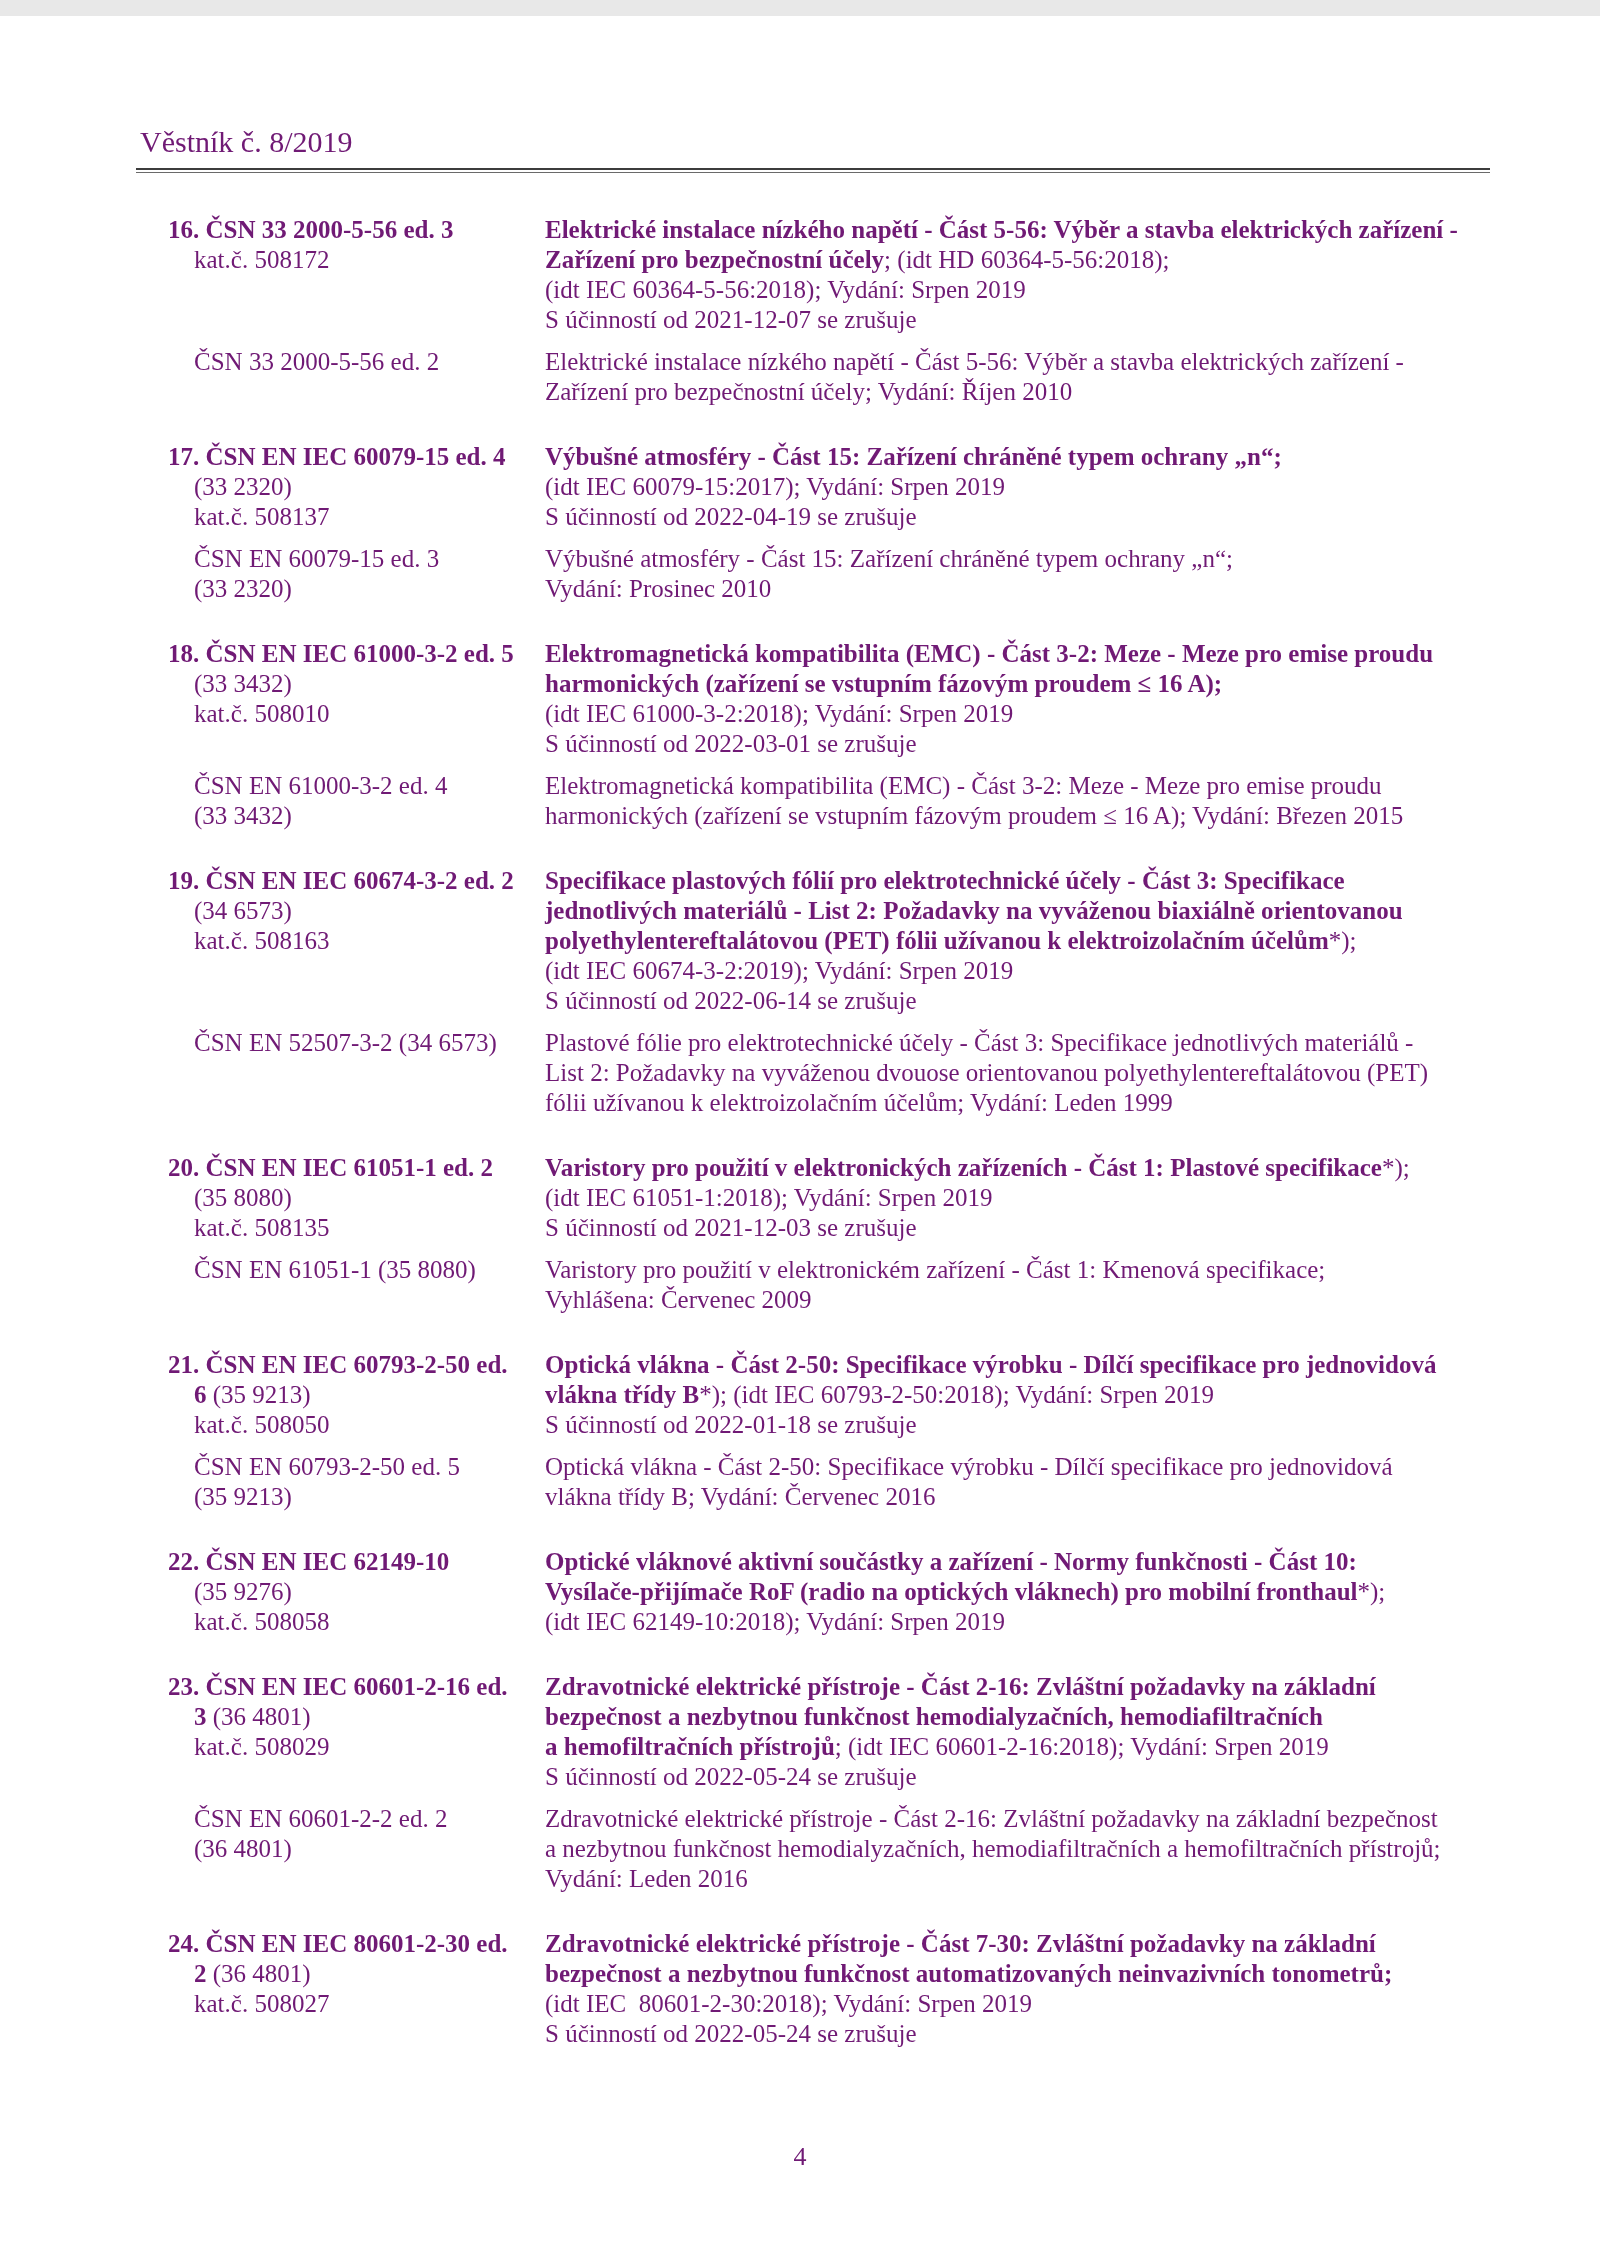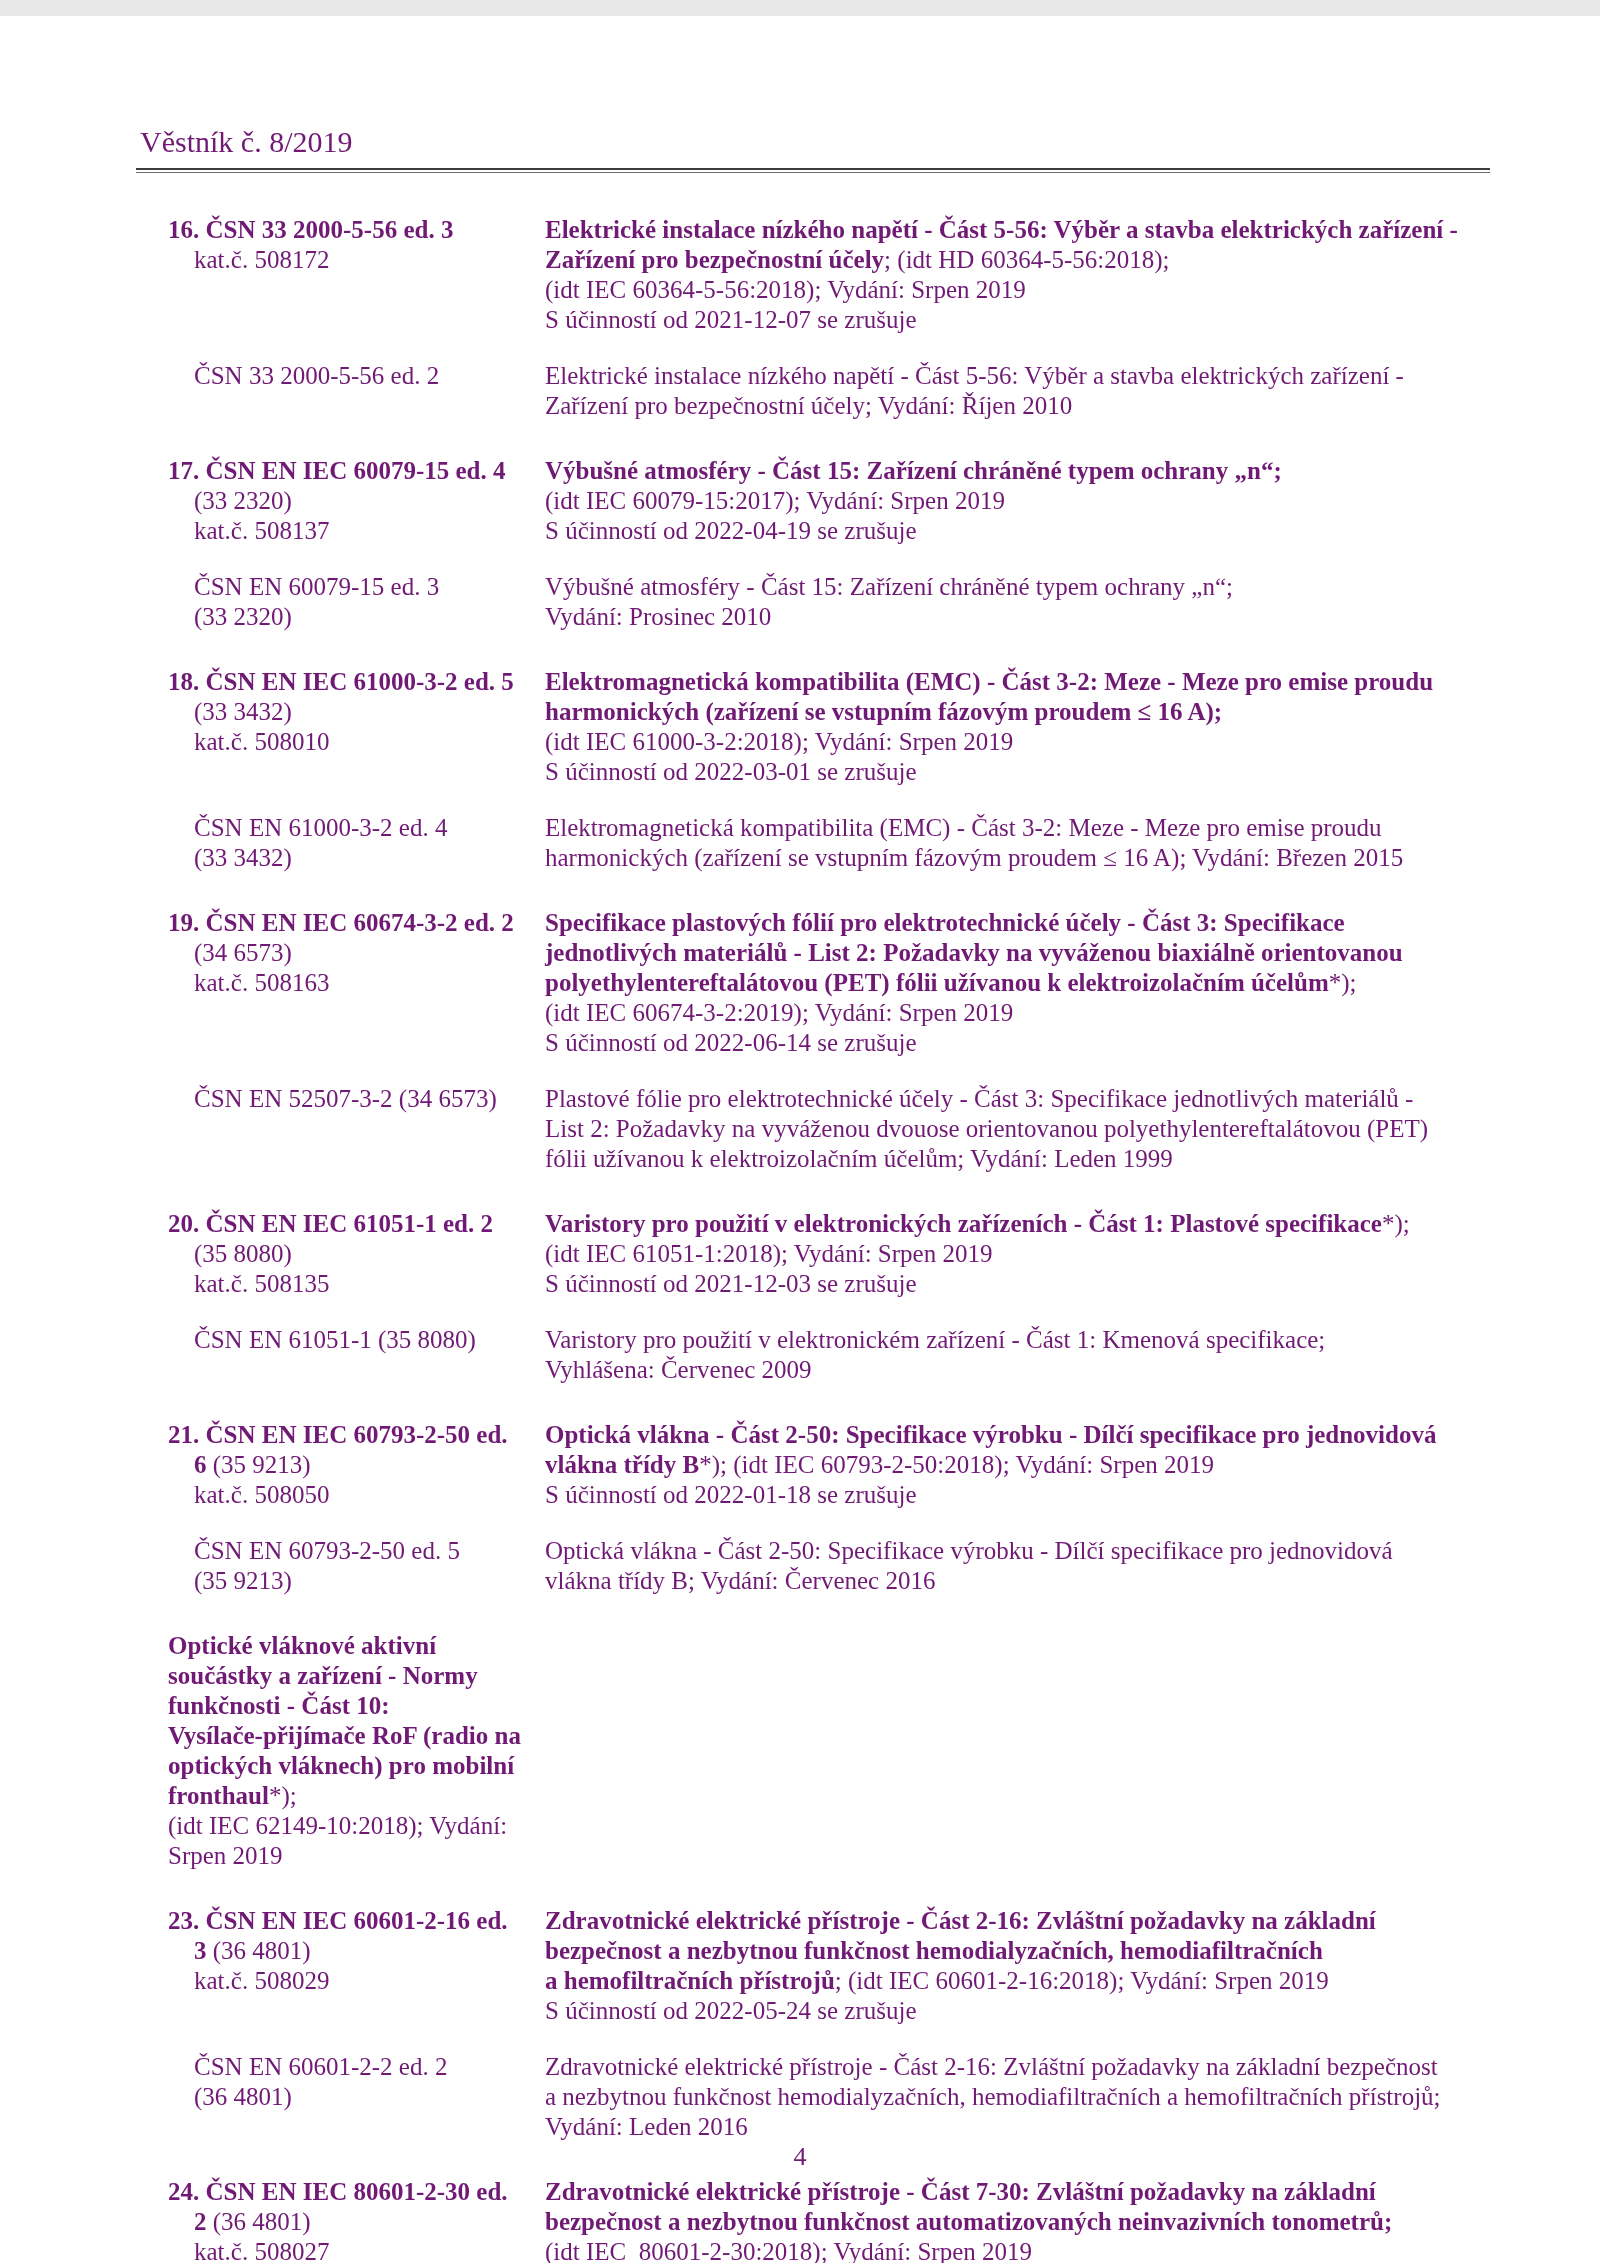--- a/index.html
+++ b/index.html
@@ -19,21 +19,21 @@
     margin-top:8px; margin-left:-4px;
     width:1354px; height:5px;
     border-top:2px solid #3c3c3c;
     border-bottom:1px solid #6a6a6a;
     box-sizing:border-box;
   }
   .items { margin-left:28px; margin-top:42px; font-size:25px; line-height:30px; }
   .item {
     display:grid;
     grid-template-columns:377px 995px;
-    row-gap:26px;
+    row-gap:12px;
     margin-bottom:35px;
   }
   .b { font-weight:bold; }
   .desig { padding-left:26px; white-space:pre; }
   .desig.new { text-indent:-26px; }
   .title, .oldtext { white-space:pre-wrap; }
   .pageno {
     position:absolute; top:2126px; left:0;
     width:100%; text-align:center;
     font-size:26px;
@@ -122,20 +122,23 @@
         <div class="title"><span class="b">Optická vlákna - Část 2-50: Specifikace výrobku - Dílčí specifikace pro jednovidová
 vlákna třídy B</span><span>*); (idt IEC 60793-2-50:2018); Vydání: Srpen 2019
 S účinností od 2022-01-18 se zrušuje</span></div>
         <div class="desig">ČSN EN 60793-2-50 ed. 5
 (35 9213)</div>
         <div class="oldtext">Optická vlákna - Část 2-50: Specifikace výrobku - Dílčí specifikace pro jednovidová
 vlákna třídy B; Vydání: Červenec 2016</div>
       </div>
 
       <div class="item">
+        <div class="desig new"><span class="b">22. ČSN EN IEC 62149-10</span><span>
+(35 9276)
+kat.č. 508058</span></div>
         <div class="title"><span class="b">Optické vláknové aktivní součástky a zařízení - Normy funkčnosti - Část 10:
 Vysílače-přijímače RoF (radio na optických vláknech) pro mobilní fronthaul</span><span>*);
 (idt IEC 62149-10:2018); Vydání: Srpen 2019</span></div>
       </div>
 
       <div class="item">
         <div class="desig new"><span class="b">23. ČSN EN IEC 60601-2-16 ed.
 3</span><span> (36 4801)
 kat.č. 508029</span></div>
         <div class="title"><span class="b">Zdravotnické elektrické přístroje - Část 2-16: Zvláštní požadavky na základní

